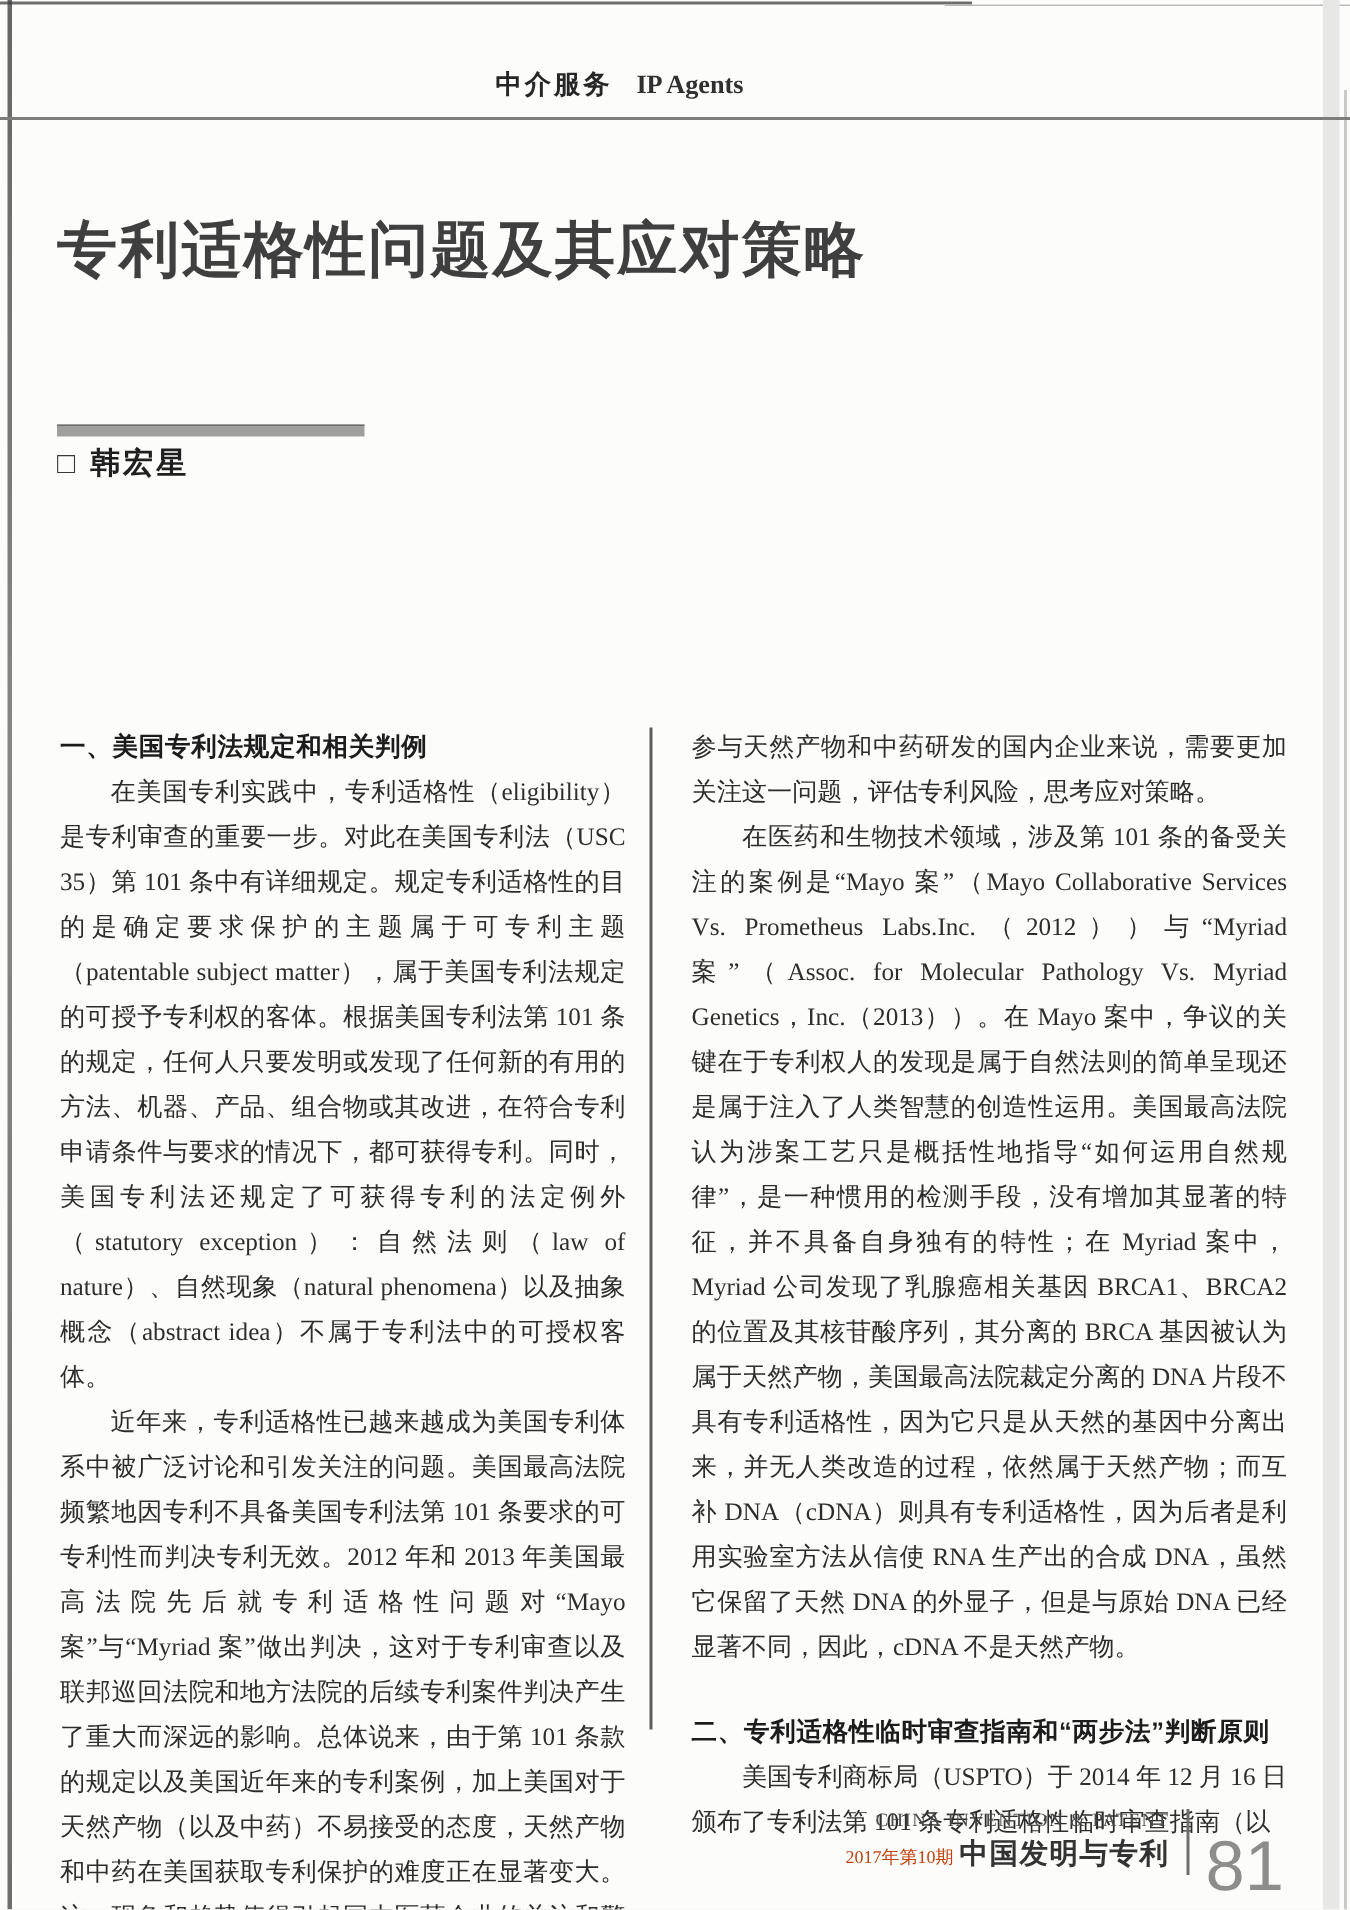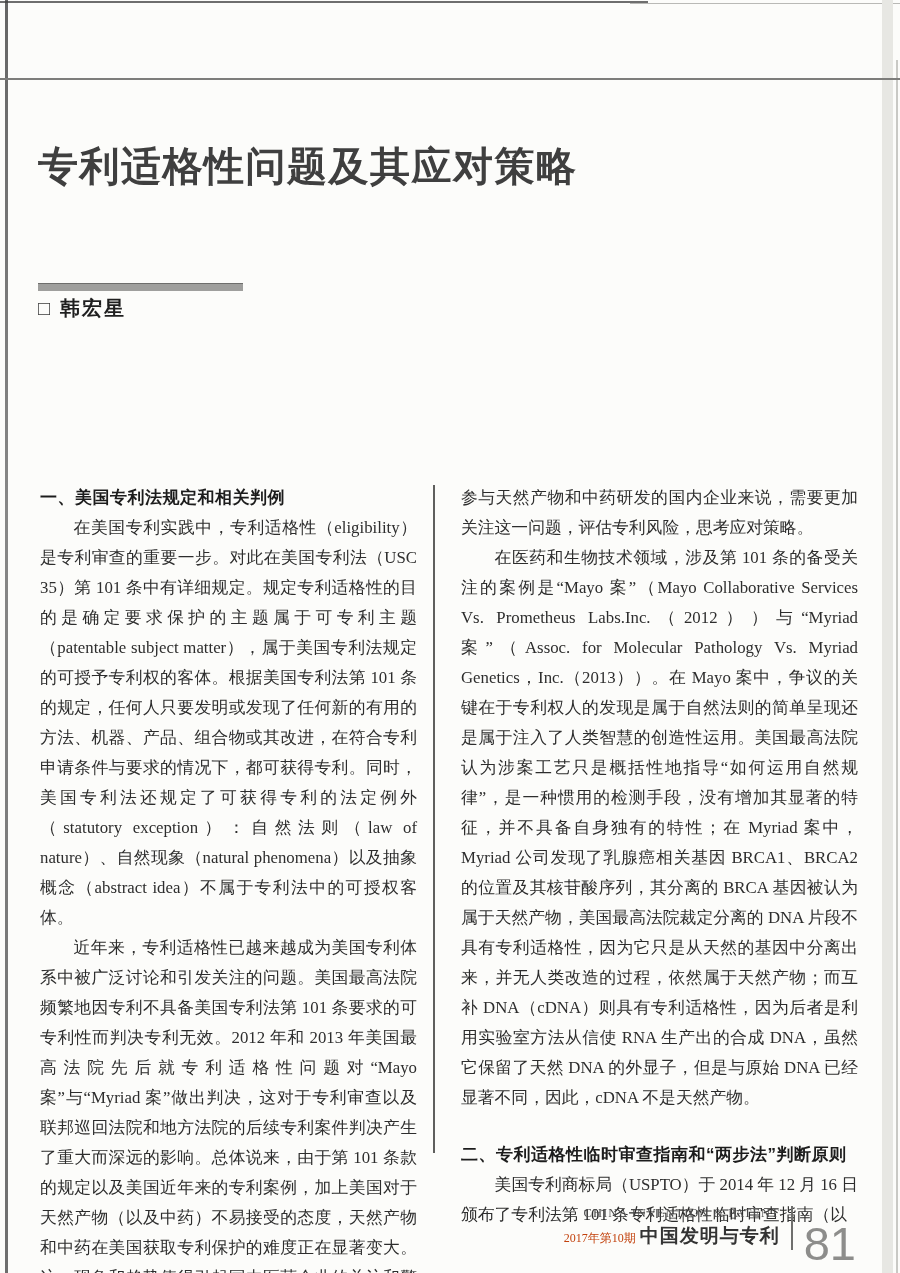--- a/index.html
+++ b/index.html
@@ -69,20 +69,26 @@
 <body>
 
 <div class="page">
 
   <div class="scan-top"></div>
   <div class="scan-top2"></div>
   <div class="scan-left"></div>
   <div class="scan-right"></div>
   <div class="scan-right2"></div>
 
+  <div class="hdr-wrap">
+    <div class="hdr-group">
+      <span class="hdr-cn">中介服务</span>
+      <span class="hdr-en">IP Agents</span>
+    </div>
+  </div>
   <div class="hdr-rule"></div>
 
   <h1 class="title">
     <span class="title-line">专利适格性问题及其应对策略</span>
   </h1>
 
   <div class="author-bar"></div>
   <div class="author">
     <span class="marker">□</span><span>韩宏星</span>
   </div>

